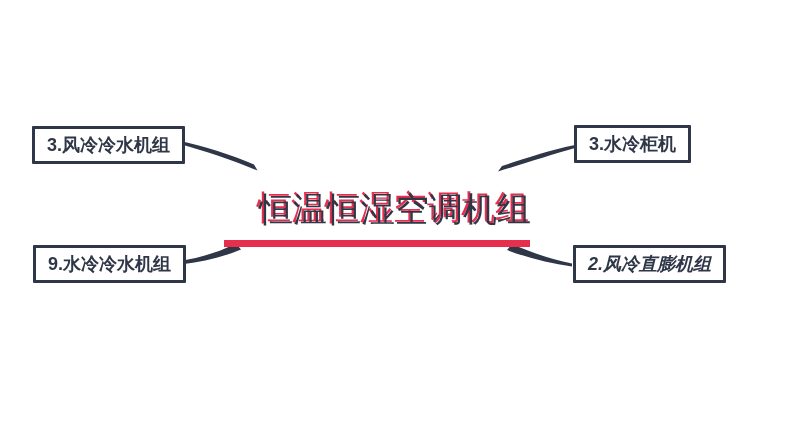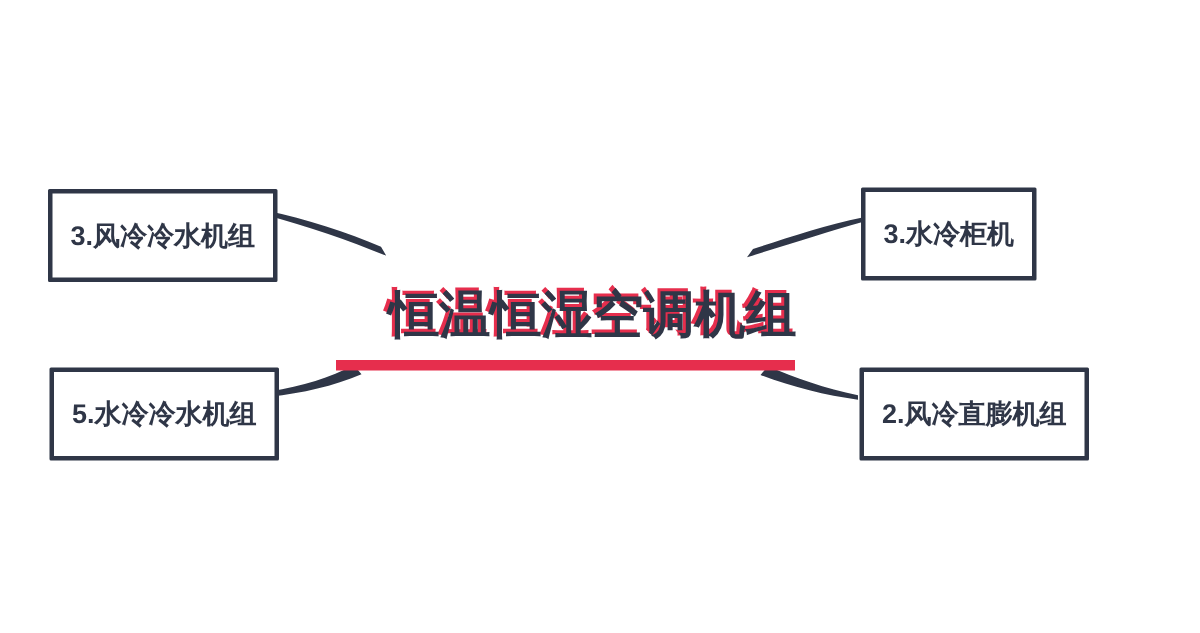--- a/index.html
+++ b/index.html
@@ -29,54 +29,54 @@
     height: 422px;
     color: var(--line);
     pointer-events: none;
   }
   .central-title {
     position: absolute;
     left: 259px;
     top: 187px;
     width: 280px;
     font-size: 34px;
-    font-weight: bold;
+    font-weight: normal;
     letter-spacing: 0px;
     color: var(--text);
     text-shadow: -2px -2px 0 var(--accent);
     white-space: nowrap;
     cursor: default;
   }
   .central-underline {
     position: absolute;
     left: 224px;
     top: 240px;
     width: 306px;
     height: 7px;
     background: var(--accent);
   }
   .node {
     position: absolute;
     height: 32px;
     display: flex;
     align-items: center;
-    padding: 12px 12px;
+    padding: 0 12px;
     border: 3px solid var(--line);
     border-radius: 1px;
     background: var(--bg);
     font-size: 18px;
     font-weight: bold;
     color: var(--text);
     white-space: nowrap;
     box-sizing: content-box;
     cursor: default;
     text-align: center;
   }
   .node-1 { left: 574px; top: 125px; }
-  .node-2 { left: 573px; top: 245px; }
+  .node-2 { left: 573px; top: 245px; font-style: italic; }
   .node-3 { left: 32px;  top: 126px; }
   .node-4 { left: 33px;  top: 245px; }
 </style>
 </head>
 <body>
 
 <div class="canvas">
 
   <svg class="branches" width="800" height="422" viewBox="0 0 800 422" aria-hidden="true">
 
@@ -92,15 +92,15 @@
   <div class="central-underline"></div>
 
   <div class="central-title">恒温恒湿空调机组</div>
 
   <div class="node node-1">3.水冷柜机</div>
 
   <div class="node node-2">2.风冷直膨机组</div>
 
   <div class="node node-3">3.风冷冷水机组</div>
 
-  <div class="node node-4">5.水冷冷水机组</div>
+  <div class="node node-4">9.水冷冷水机组</div>
 
 </div>
 
 </body></html>

